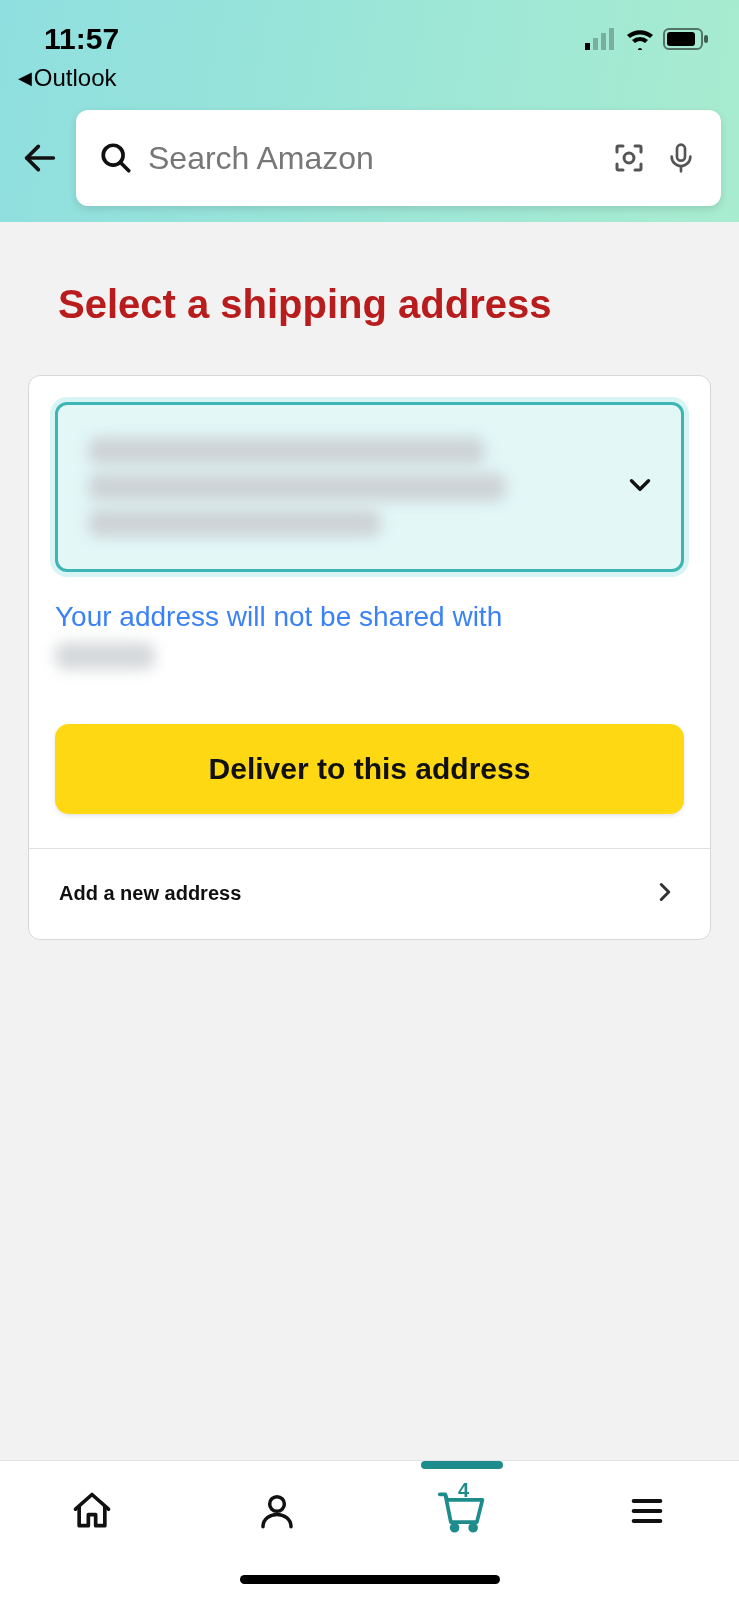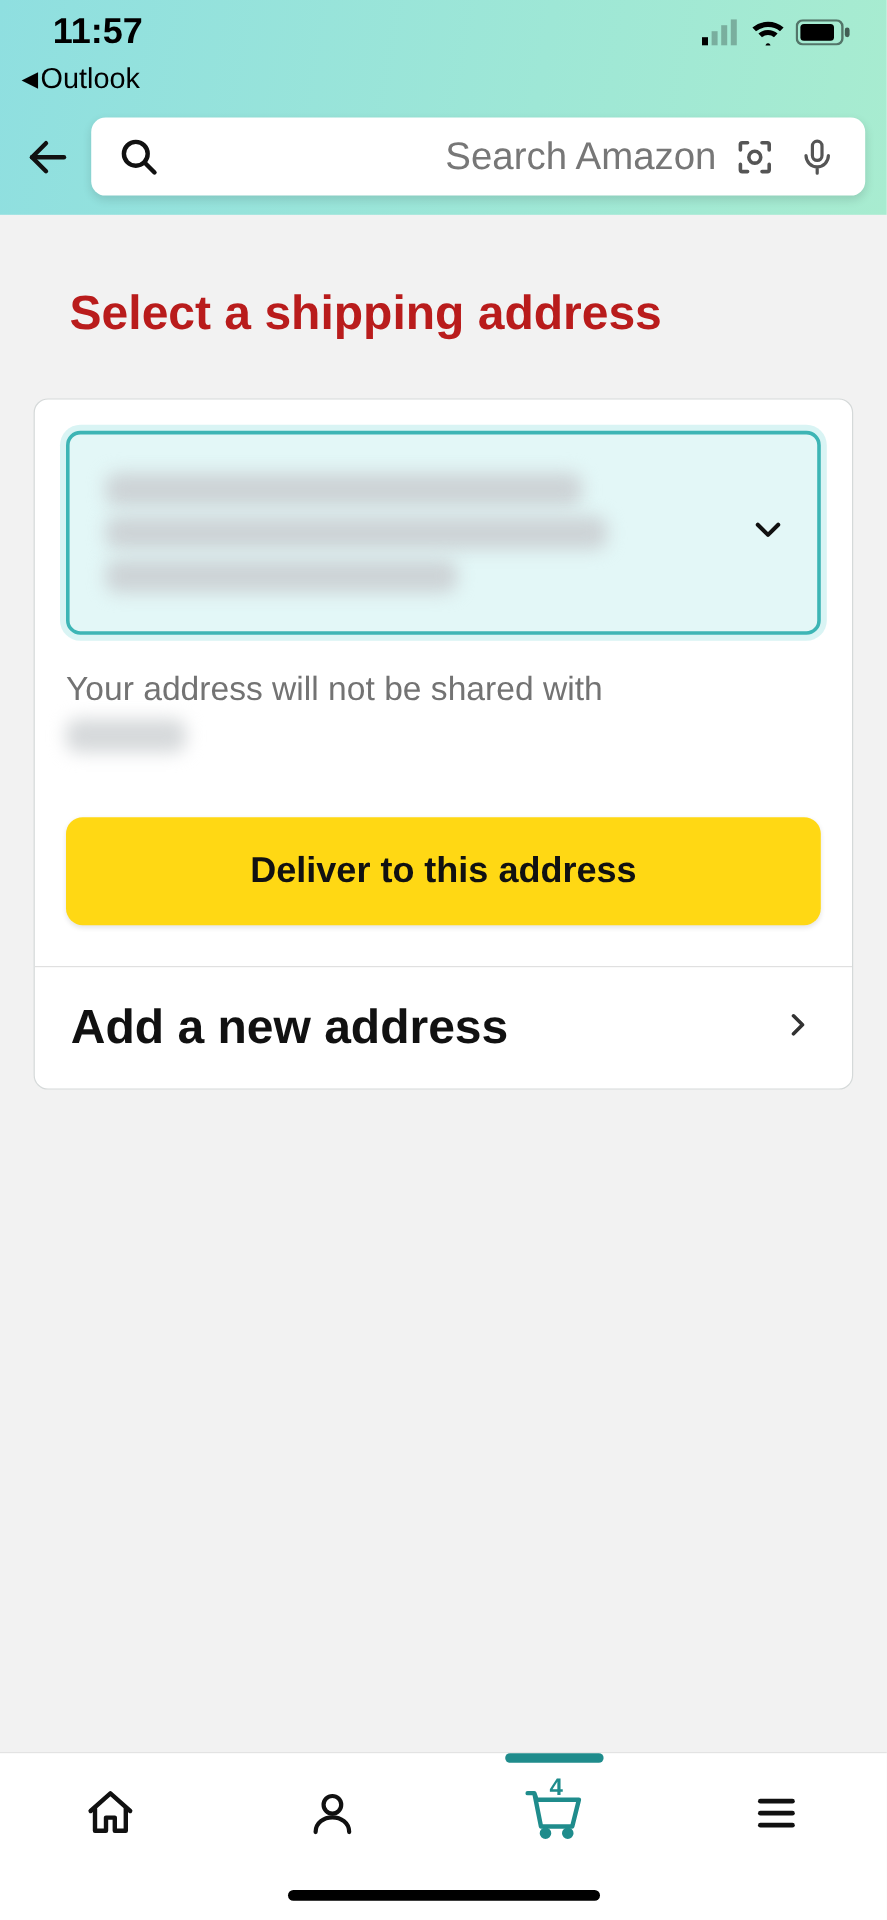--- a/index.html
+++ b/index.html
@@ -1,21 +1,21 @@
 <!DOCTYPE html>
 <html><head>
   <meta charset="utf-8">
   <style>
     * { margin: 0; padding: 0; box-sizing: border-box; }
     html, body { width: 739px; height: 1600px; font-family: -apple-system, "Helvetica Neue", Arial, sans-serif; background: #f2f2f2; overflow: hidden; }
 
     
     .header {
       background: linear-gradient(100deg, #8fdfe0 0%, #9ee7d6 60%, #a8ecd0 100%);
-      padding-top: 10px;
+      padding-top: 22px;
       padding-bottom: 16px;
     }
     .status-row {
       display: flex;
       justify-content: space-between;
       align-items: center;
       padding: 0 30px 4px 44px;
     }
     .status-time { font-size: 30px; font-weight: 600; color: #000; }
     .status-icons { display: flex; align-items: center; gap: 8px; }
@@ -38,27 +38,26 @@
       padding: 0 18px;
     }
     .nav-back {
       width: 44px; height: 44px;
       display: flex; align-items: center; justify-content: center;
     }
     .search-box {
       flex: 1;
       background: #fff;
       border-radius: 12px;
-      height: 65px;
+      height: 96px;
       display: flex;
       align-items: center;
       padding: 0 20px;
       box-shadow: 0 3px 8px rgba(0,0,0,0.12);
       gap: 12px;
-      text-align: right;
     }
     .search-placeholder { flex: 1; color: #777; font-size: 32px; }
     .search-icon-slot { width: 40px; height: 40px; display:flex; align-items:center; justify-content:center; }
 
     
     .content { padding: 60px 28px 0; }
     .page-title {
       font-size: 40px;
       font-weight: 700;
       color: #b91c1c;
@@ -94,21 +93,21 @@
     }
     .address-line.w1{ width:76%; }
     .address-line.w2{ width:80%; }
     .address-line.w3{ width:56%; }
     .chev-holder{
       position:absolute; right:24px; top:50%; transform:translateY(-50%);
     }
 
     .hint {
       font-size: 28px;
-      color: #737373;
+      color: #3b82f6;
       margin-top: 26px;
       line-height: 1.35;
     }
     .hint-blur {
       display:inline-block; width:100px; height:28px; background:#d6d9db; border-radius:10px; filter: blur(7px); vertical-align: middle;
     }
 
     .primary-btn {
       margin-top: 50px;
       width: 100%;
@@ -122,21 +121,21 @@
       box-shadow: 0 2px 4px rgba(0,0,0,0.1);
     }
 
     .add-row {
       border-top: 1px solid #e0e0e0;
       padding: 28px 30px;
       display: flex;
       align-items: center;
       justify-content: space-between;
     }
-    .add-label { font-size: 40px; font-weight: 700; color:#111; }
+    .add-label { font-size: 20px; font-weight: 700; color:#111; }
 
     
     .bottom-nav {
       position: absolute;
       left:0; right:0; bottom:0;
       height: 140px;
       background: #fff;
       border-top: 1px solid #e3e3e3;
       display:flex;
       align-items:flex-start;

